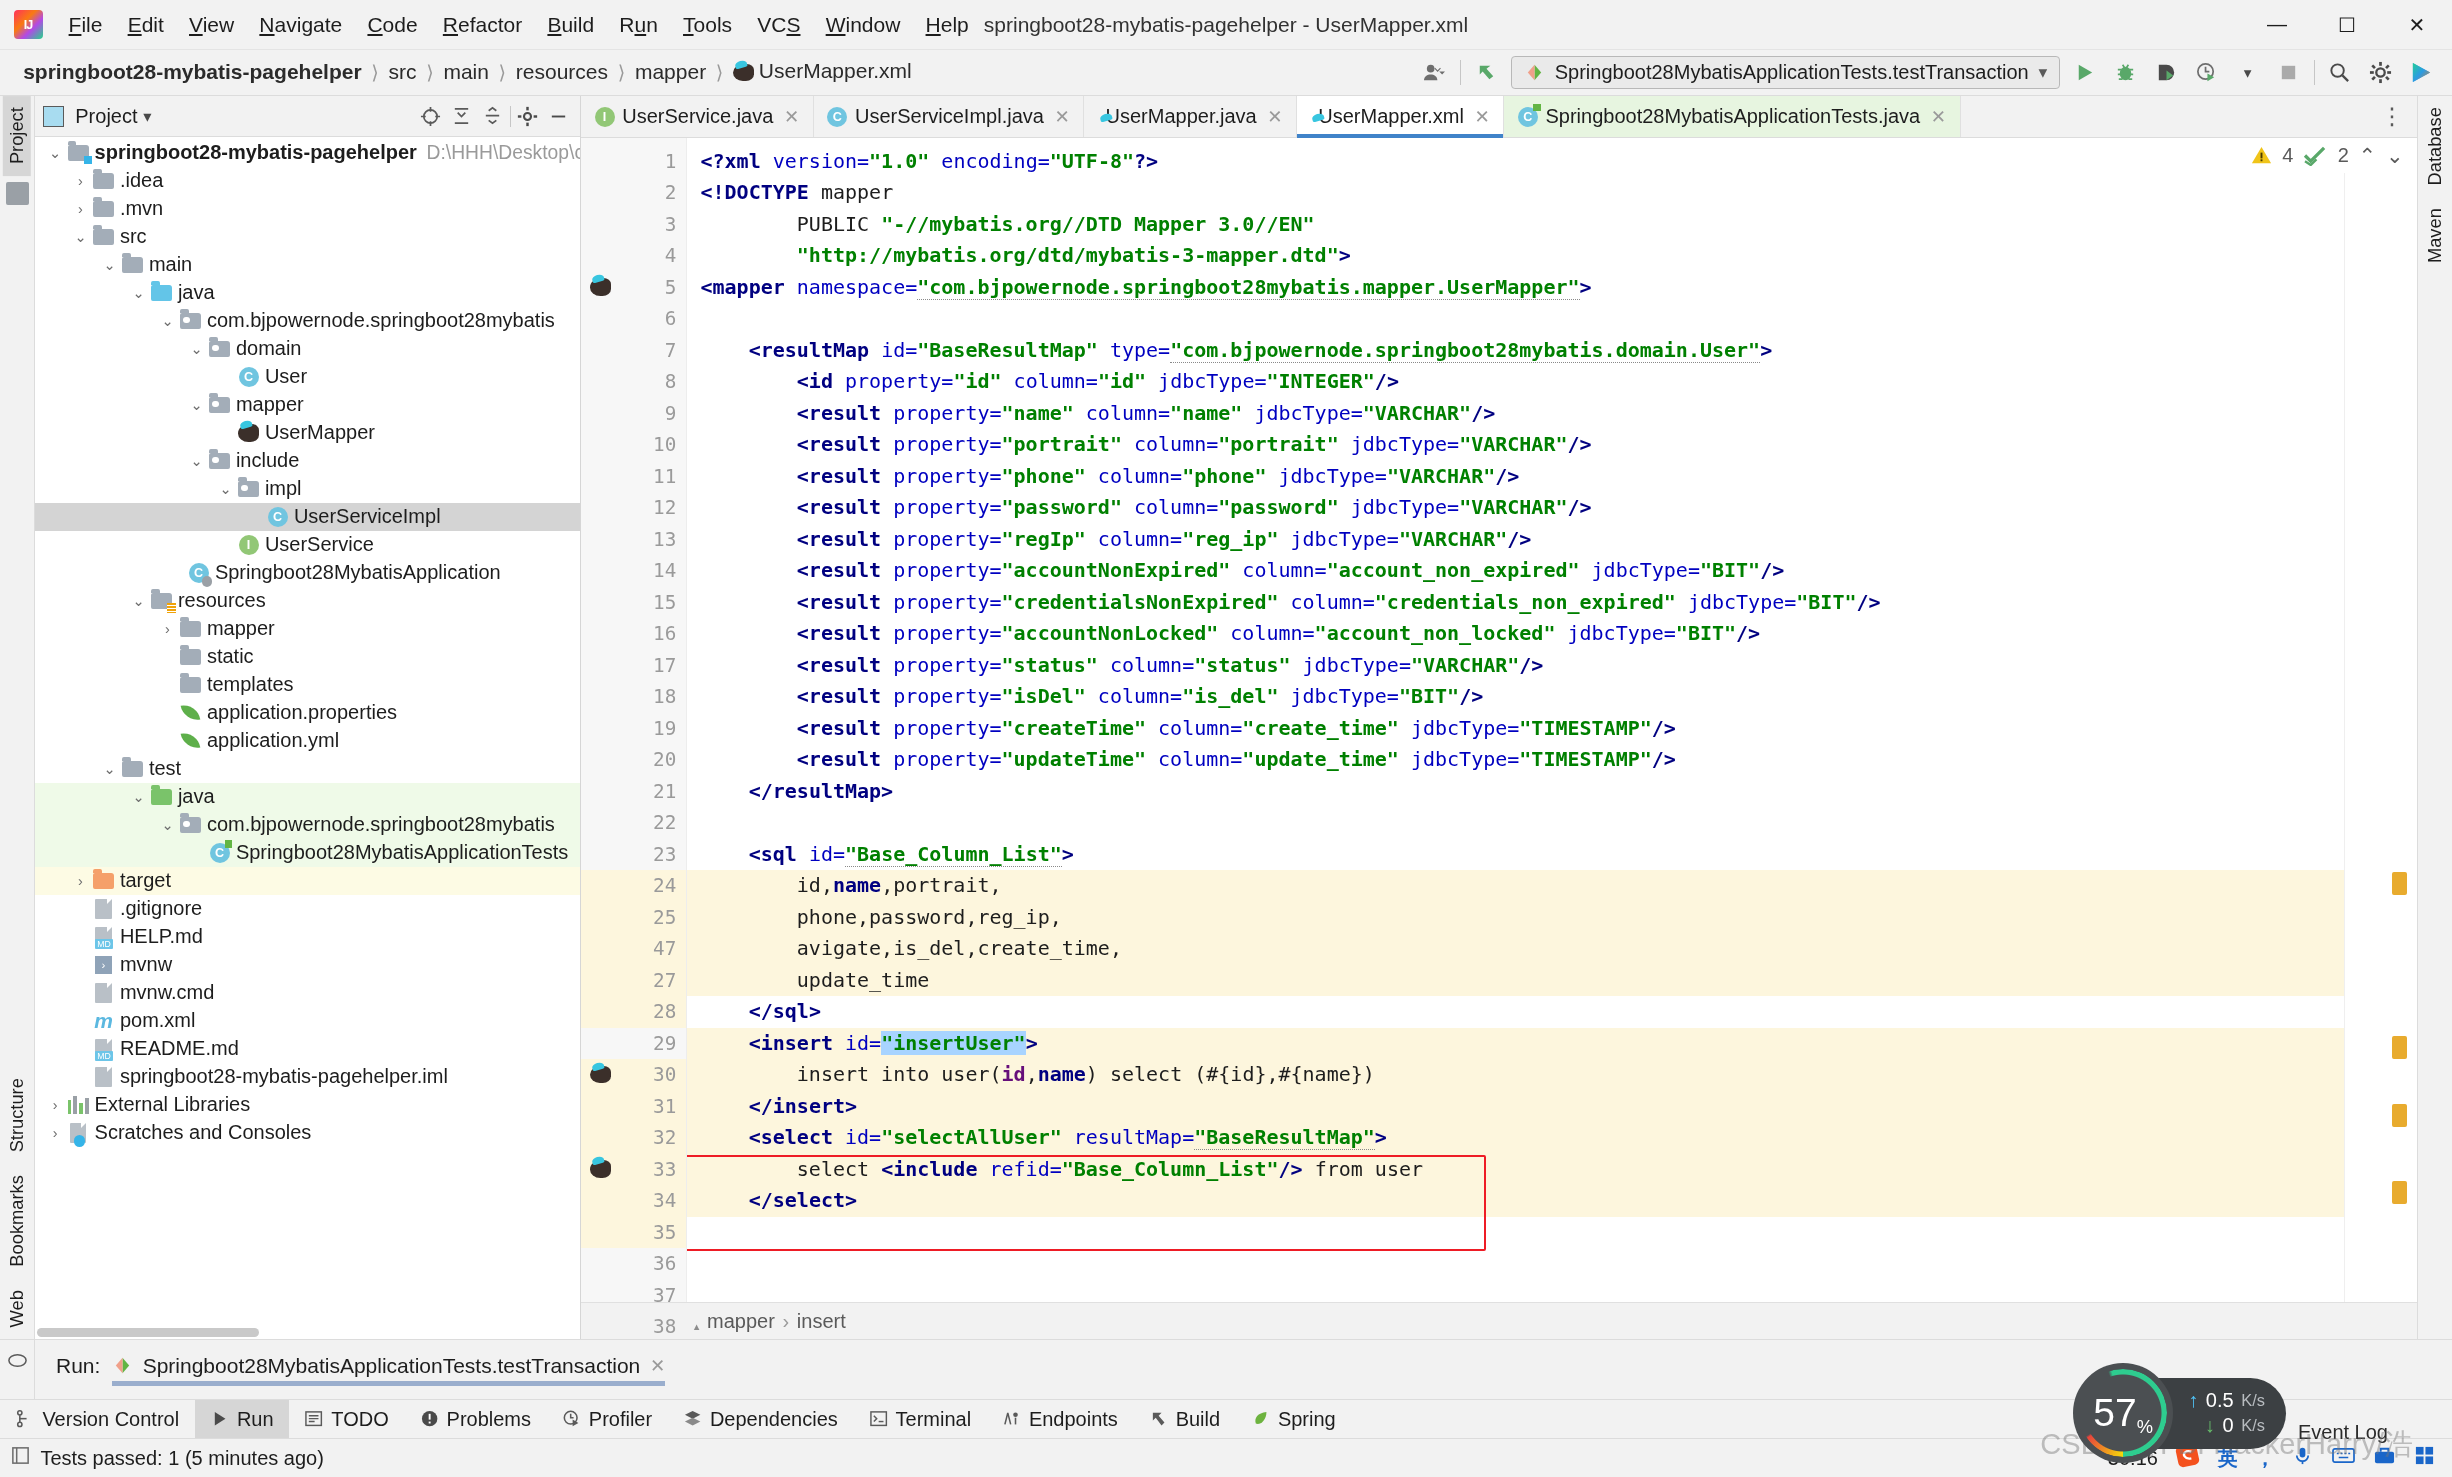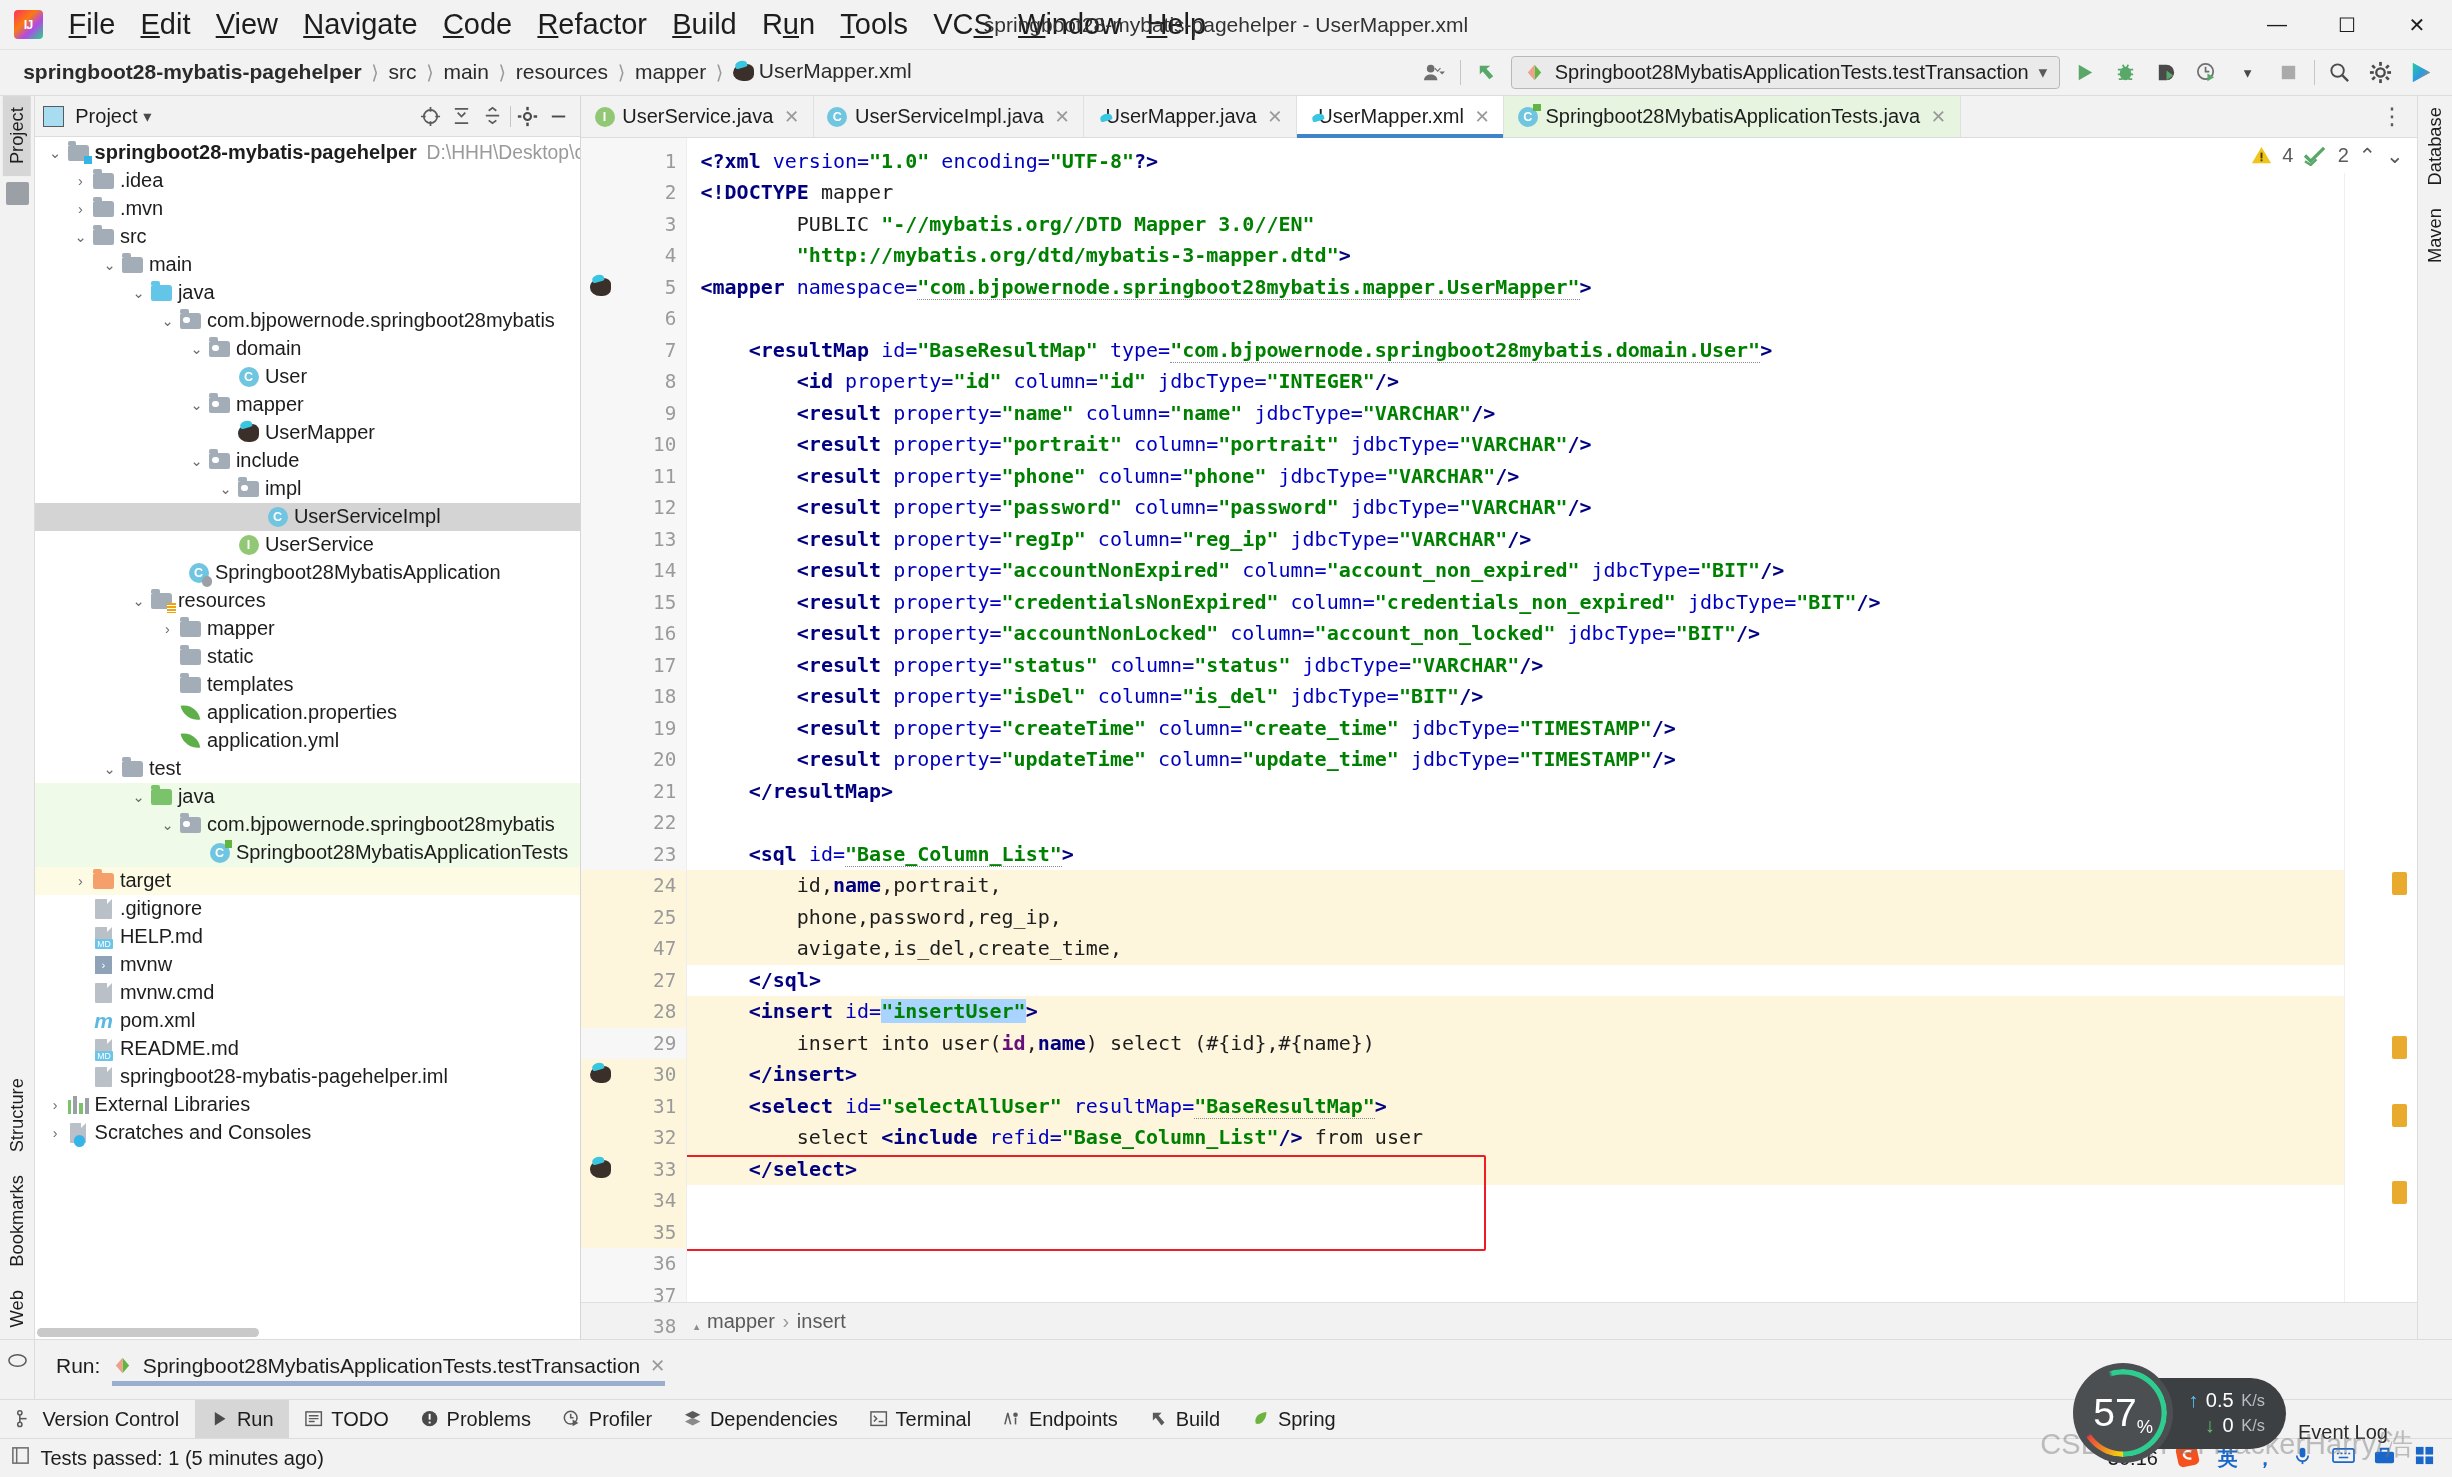--- a/index.html
+++ b/index.html
@@ -23,21 +23,21 @@
     background: linear-gradient(135deg,#fe315d 0%,#f97a12 38%,#b24ae7 64%,#21d789 100%);
     border-radius: 3.9px; position: relative;
   }
   .ij-logo::after {
     content: "IJ"; position: absolute; left: 0; right: 0; top: 0; bottom: 0;
     color: #fff; font-size: 12.6px; font-weight: bold; display: flex;
     align-items: center; justify-content: center; letter-spacing: -1px;
   }
   .menubar { display: flex; align-items: center; gap: 0px; }
   .menu-item {
-    padding: 3.9px 12.6px; font-size: 29px; color: #1d1d1d; cursor: default; white-space: nowrap;
+    padding: 3.9px 12.6px; font-size: 21px; color: #1d1d1d; cursor: default; white-space: nowrap;
   }
   .menu-item u { text-decoration: underline; }
   .win-title {
     position: absolute; left: 0; right: 0; text-align: center; font-size: 21px;
     color: #323232; pointer-events: none;
   }
   .win-buttons { margin-left: auto; display: flex; height: 100%; z-index: 3; }
   .win-btn {
     width: 70px; height: 100%; display: flex; align-items: center; justify-content: center;
     font-size: 20px; color: #1d1d1d;
@@ -837,20 +837,21 @@
           <div class="cl"><span class="tk-txt">        </span><span class="tk-xml">&lt;result </span><span class="tk-attr">property=</span><span class="tk-val">"status"</span><span class="tk-attr"> column=</span><span class="tk-val">"status"</span><span class="tk-attr"> jdbcType=</span><span class="tk-val">"VARCHAR"</span><span class="tk-xml">/&gt;</span></div>
           <div class="cl"><span class="tk-txt">        </span><span class="tk-xml">&lt;result </span><span class="tk-attr">property=</span><span class="tk-val">"isDel"</span><span class="tk-attr"> column=</span><span class="tk-val">"is_del"</span><span class="tk-attr"> jdbcType=</span><span class="tk-val">"BIT"</span><span class="tk-xml">/&gt;</span></div>
           <div class="cl"><span class="tk-txt">        </span><span class="tk-xml">&lt;result </span><span class="tk-attr">property=</span><span class="tk-val">"createTime"</span><span class="tk-attr"> column=</span><span class="tk-val">"create_time"</span><span class="tk-attr"> jdbcType=</span><span class="tk-val">"TIMESTAMP"</span><span class="tk-xml">/&gt;</span></div>
           <div class="cl"><span class="tk-txt">        </span><span class="tk-xml">&lt;result </span><span class="tk-attr">property=</span><span class="tk-val">"updateTime"</span><span class="tk-attr"> column=</span><span class="tk-val">"update_time"</span><span class="tk-attr"> jdbcType=</span><span class="tk-val">"TIMESTAMP"</span><span class="tk-xml">/&gt;</span></div>
           <div class="cl"><span class="tk-txt">    </span><span class="tk-xml">&lt;/resultMap&gt;</span></div>
           <div class="cl"> </div>
           <div class="cl"><span class="tk-txt">    </span><span class="tk-xml">&lt;sql </span><span class="tk-attr">id=</span><span class="tk-val tk-ul">"Base_Column_List"</span><span class="tk-xml">&gt;</span></div>
           <div class="cl hl"><span class="tk-txt">        id,</span><span class="tk-kw">name</span><span class="tk-txt">,portrait,</span></div>
           <div class="cl hl"><span class="tk-txt">        phone,password,reg_ip,</span></div>
           <div class="cl hl"><span class="tk-txt">        avigate,is_del,create_time,</span></div>
+          <div class="cl hl"><span class="tk-txt">        update_time</span></div>
           <div class="cl"><span class="tk-txt">    </span><span class="tk-xml">&lt;/sql&gt;</span></div>
           <div class="cl hl"><span class="tk-txt">    </span><span class="tk-xml">&lt;insert </span><span class="tk-attr">id=</span><span class="tk-sel"><span class="tk-val">"insertUser"</span></span><span class="tk-xml">&gt;</span></div>
           <div class="cl hl"><span class="tk-txt">        insert into user(</span><span class="tk-param">id</span><span class="tk-txt">,</span><span class="tk-kw">name</span><span class="tk-txt">) select (#{id},#{name})</span></div>
           <div class="cl hl"><span class="tk-txt">    </span><span class="tk-xml">&lt;/insert&gt;</span></div>
           <div class="cl hl"><span class="tk-txt">    </span><span class="tk-xml">&lt;select </span><span class="tk-attr">id=</span><span class="tk-val">"selectAllUser"</span><span class="tk-attr"> resultMap=</span><span class="tk-val tk-ul">"BaseResultMap"</span><span class="tk-xml">&gt;</span></div>
           <div class="cl hl"><span class="tk-txt">        select </span><span class="tk-xml">&lt;include </span><span class="tk-attr">refid=</span><span class="tk-val">"Base_Column_List"</span><span class="tk-xml">/&gt;</span><span class="tk-txt"> from user</span></div>
           <div class="cl hl"><span class="tk-txt">    </span><span class="tk-xml">&lt;/select&gt;</span></div>
           <div class="cl"> </div>
           <div class="cl"> </div>
 

